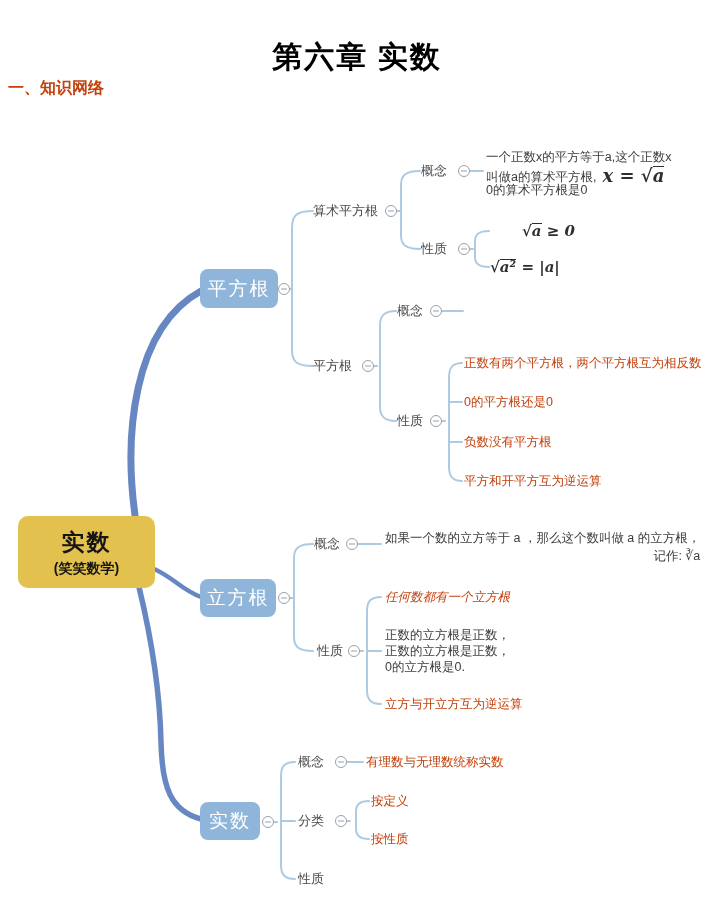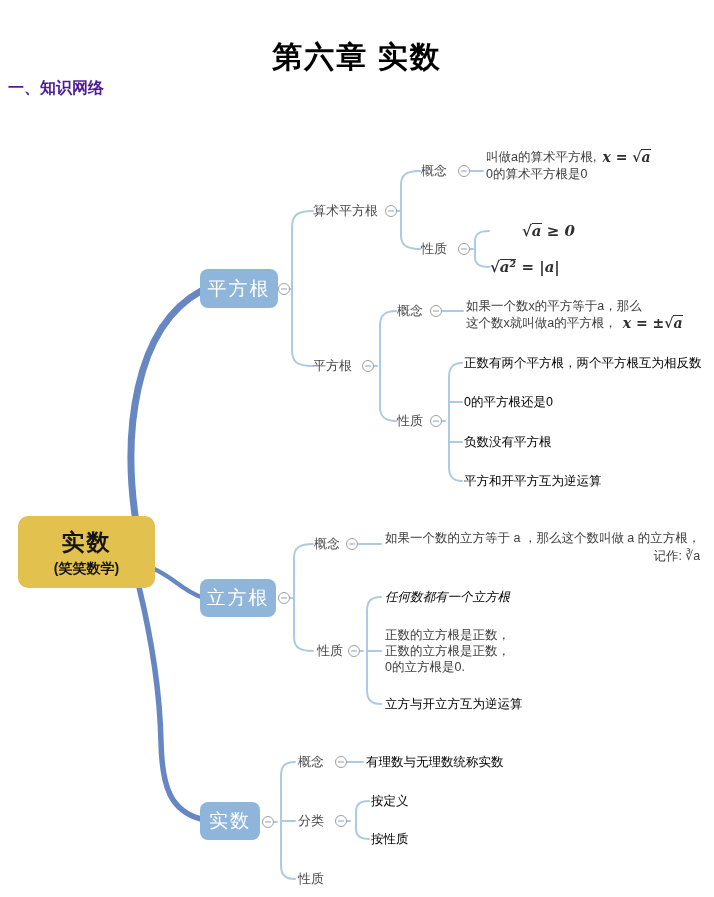--- a/index.html
+++ b/index.html
@@ -8,21 +8,21 @@
     font-family:"Liberation Sans","DejaVu Sans",sans-serif;color:#3c3c3c;
   }
   .page-title{
     position:absolute;left:0;top:6px;width:714px;text-align:center;
     font-family:"Liberation Serif","DejaVu Serif",serif;
     font-size:30px;font-weight:bold;color:#000;letter-spacing:2px;margin-top:31px;
   }
   .section-heading{
     position:absolute;left:8px;top:78px;
     font-family:Liberation Serif, serif;
-    font-size:16px;font-weight:bold;color:#4c1d95;
+    font-size:16px;font-weight:bold;color:#c2410c;
   }
   svg.links{position:absolute;left:0;top:0;}
   
   .bnode{
     position:absolute;background:#8FB6DA;border-radius:8px;color:#fff;
     display:flex;align-items:center;justify-content:center;
     font-size:19px;letter-spacing:2px;cursor:default;
   }
   
   .root{
@@ -33,32 +33,32 @@
   .root .t1{font-size:23px;font-weight:bold;letter-spacing:2px;}
   .root .t2{font-size:14px;font-weight:bold;margin-top:2px;}
   
   .lbl{
     position:absolute;transform:translateY(-50%);
     font-size:13px;color:#4a4a4a;white-space:nowrap;
   }
   
   .txt{
     position:absolute;transform:translateY(-50%);
-    font-size:12.5px;color:#000000;white-space:nowrap;
+    font-size:12.5px;color:#c2410c;white-space:nowrap;
   }
   .tblock{position:absolute;font-size:12.5px;color:#3c3c3c;white-space:nowrap;}
   .tblock .tline{height:16.5px;line-height:16.5px;}
   .tblock.lh16 .tline{height:16px;line-height:16px;}
   .tblock.lh175 .tline{height:17.5px;line-height:17.5px;text-align:right;}
   
   .math{font-family:"DejaVu Serif","Liberation Serif",serif;font-style:italic;}
   .math .rad{border-top:1.3px solid #2e2e2e;display:inline-block;line-height:1.05;}
   .bigf{position:absolute;transform:translateY(-50%);font-size:15px;font-weight:600;
         color:#2e2e2e;white-space:nowrap;}
-  .inlinef{font-size:14px;font-weight:600;color:#2e2e2e;margin-left:6px;vertical-align:-1px;}
+  .inlinef{font-size:18px;font-weight:600;color:#2e2e2e;margin-left:6px;vertical-align:-1px;}
   
   .ci{
     position:absolute;width:12px;height:12px;box-sizing:border-box;
     border:1px solid #9aa1a9;border-radius:50%;background:#fff;
     transform:translate(-50%,-50%);cursor:pointer;
   }
   .ci::after{
     content:"";position:absolute;left:2px;right:2px;top:50%;height:1px;
     background:#9aa1a9;transform:translateY(-0.5px);
   }
@@ -142,35 +142,32 @@
   <span class="ci" style="left:352px;top:544px;"></span>
   <span class="ci" style="left:354px;top:651px;"></span>
   <span class="ci" style="left:268px;top:822px;"></span>
   <span class="ci" style="left:341px;top:762px;"></span>
   <span class="ci" style="left:341px;top:821px;"></span>
 
   <div class="lbl" style="left:313px;top:211px;">算术平方根</div>
 
   <div class="lbl" style="left:421px;top:171px;">概念</div>
   <div class="tblock" style="left:486px;top:149px;">
+    <div class="tline">一个正数x的平方等于a,这个正数x</div>
     <div class="tline"><span>叫做a的算术平方根,</span><span class="math inlinef"><span>x = √</span><span class="rad">a</span></span></div>
     <div class="tline">0的算术平方根是0</div>
   </div>
 
   <div class="lbl" style="left:421px;top:249px;">性质</div>
   <div class="bigf math" style="left:490px;top:231px;margin-left:32px;"><span>√</span><span class="rad">a</span><span> ≥ 0</span></div>
   <div class="bigf math" style="left:490px;top:267px;"><span>√</span><span class="rad">a²</span><span> = |a|</span></div>
 
   <div class="lbl" style="left:313px;top:366px;">平方根</div>
 
   <div class="lbl" style="left:397px;top:311px;">概念</div>
-  <div class="tblock" style="left:466px;top:298px;">
-    <div class="tline">如果一个数x的平方等于a，那么</div>
-    <div class="tline"><span>这个数x就叫做a的平方根，</span><span class="math inlinef"><span>x = ±√</span><span class="rad">a</span></span></div>
-  </div>
 
   <div class="lbl" style="left:397px;top:421px;">性质</div>
   <div class="txt" style="left:464px;top:363px;">正数有两个平方根，两个平方根互为相反数</div>
   <div class="txt" style="left:464px;top:402px;">0的平方根还是0</div>
   <div class="txt" style="left:464px;top:442px;">负数没有平方根</div>
   <div class="txt" style="left:464px;top:481px;">平方和开平方互为逆运算</div>
 
   <div class="lbl" style="left:314px;top:544px;">概念</div>
   <div class="tblock lh175" style="left:385px;top:530px;">
     <div class="tline">如果一个数的立方等于 a ，那么这个数叫做 a 的立方根，</div>

